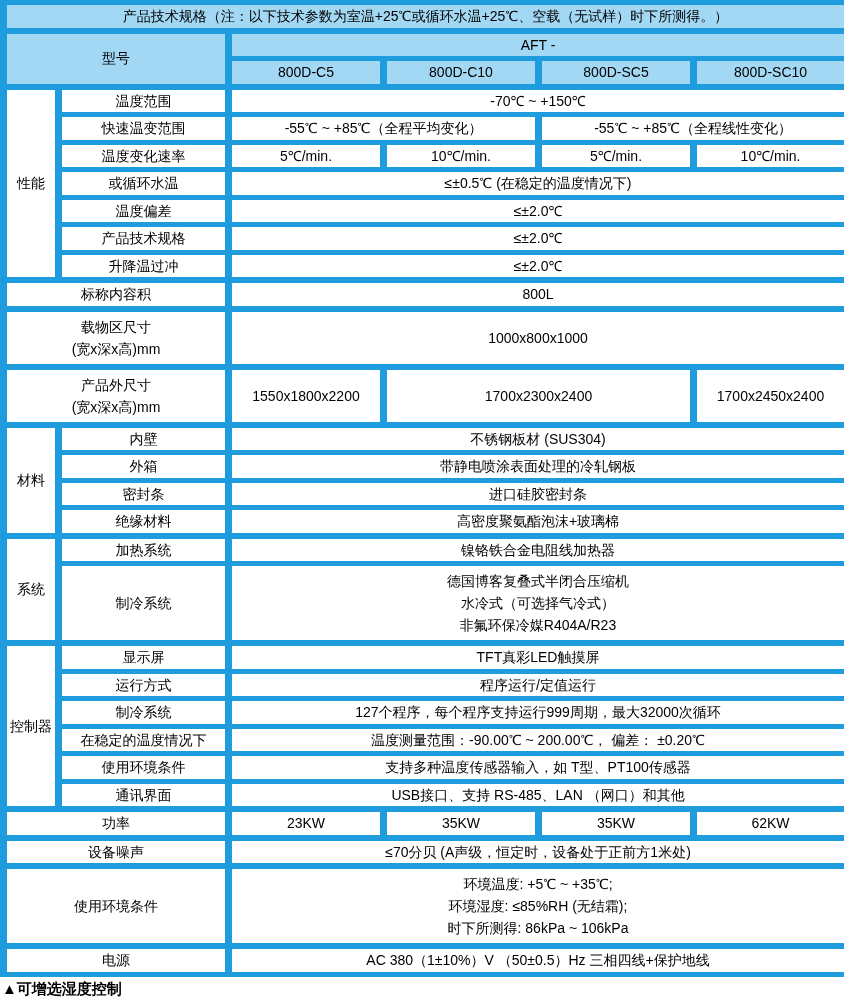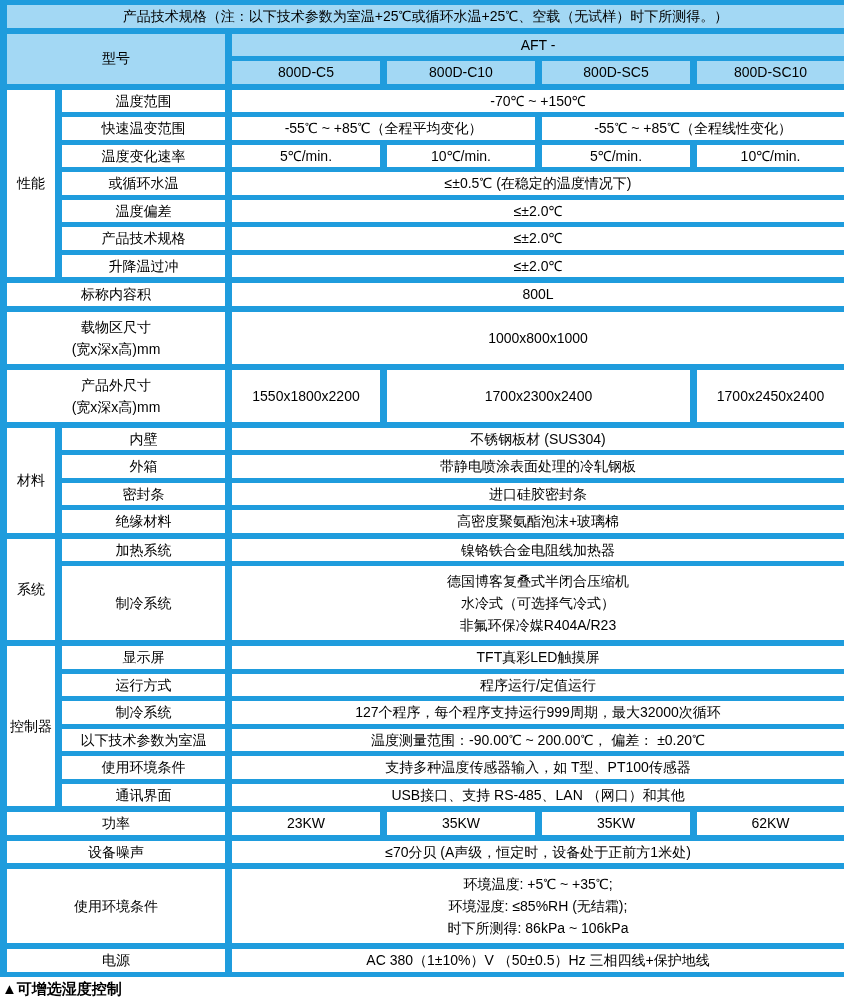--- a/index.html
+++ b/index.html
@@ -162,21 +162,21 @@
       </tr>
       <tr>
         <td>运行方式</td>
         <td colspan="4">程序运行/定值运行</td>
       </tr>
       <tr>
         <td>制冷系统</td>
         <td colspan="4">127个程序，每个程序支持运行999周期，最大32000次循环</td>
       </tr>
       <tr>
-        <td>以下技术参数为室温</td>
+        <td>在稳定的温度情况下</td>
         <td colspan="4">温度测量范围：-90.00℃ ~ 200.00℃， 偏差： ±0.20℃</td>
       </tr>
       <tr>
         <td>使用环境条件</td>
         <td colspan="4">支持多种温度传感器输入，如 T型、PT100传感器</td>
       </tr>
       <tr>
         <td>通讯界面</td>
         <td colspan="4">USB接口、支持 RS-485、LAN （网口）和其他</td>
       </tr>

